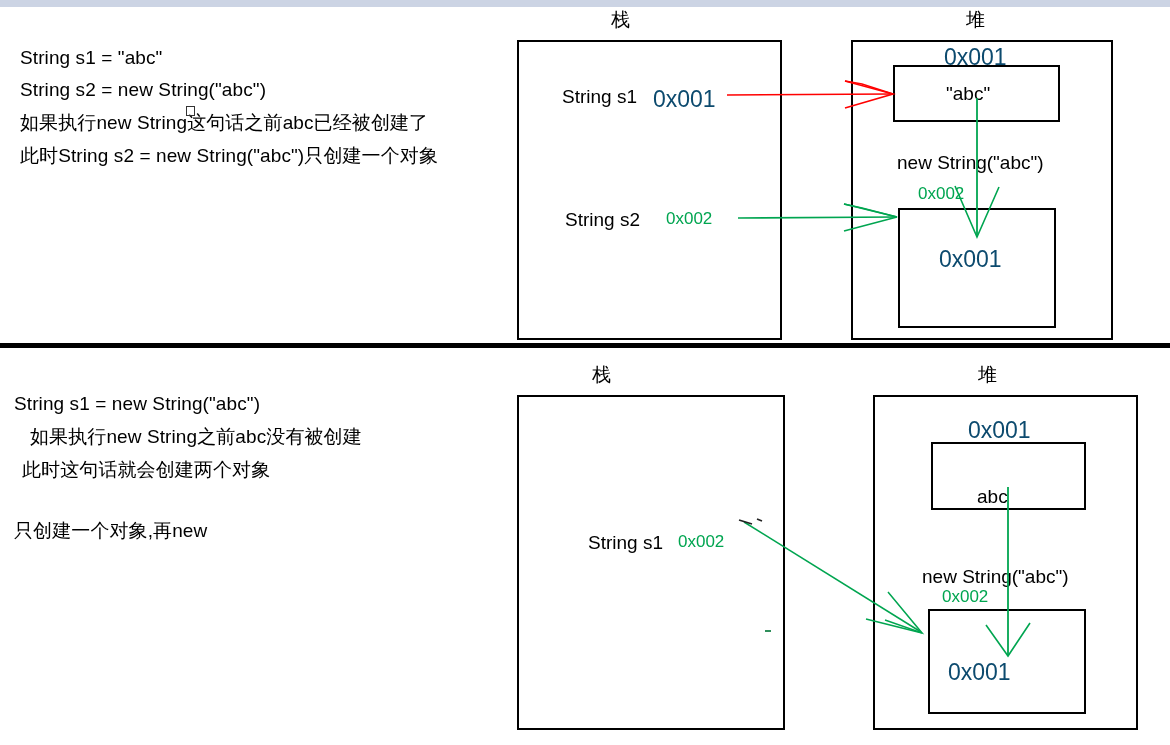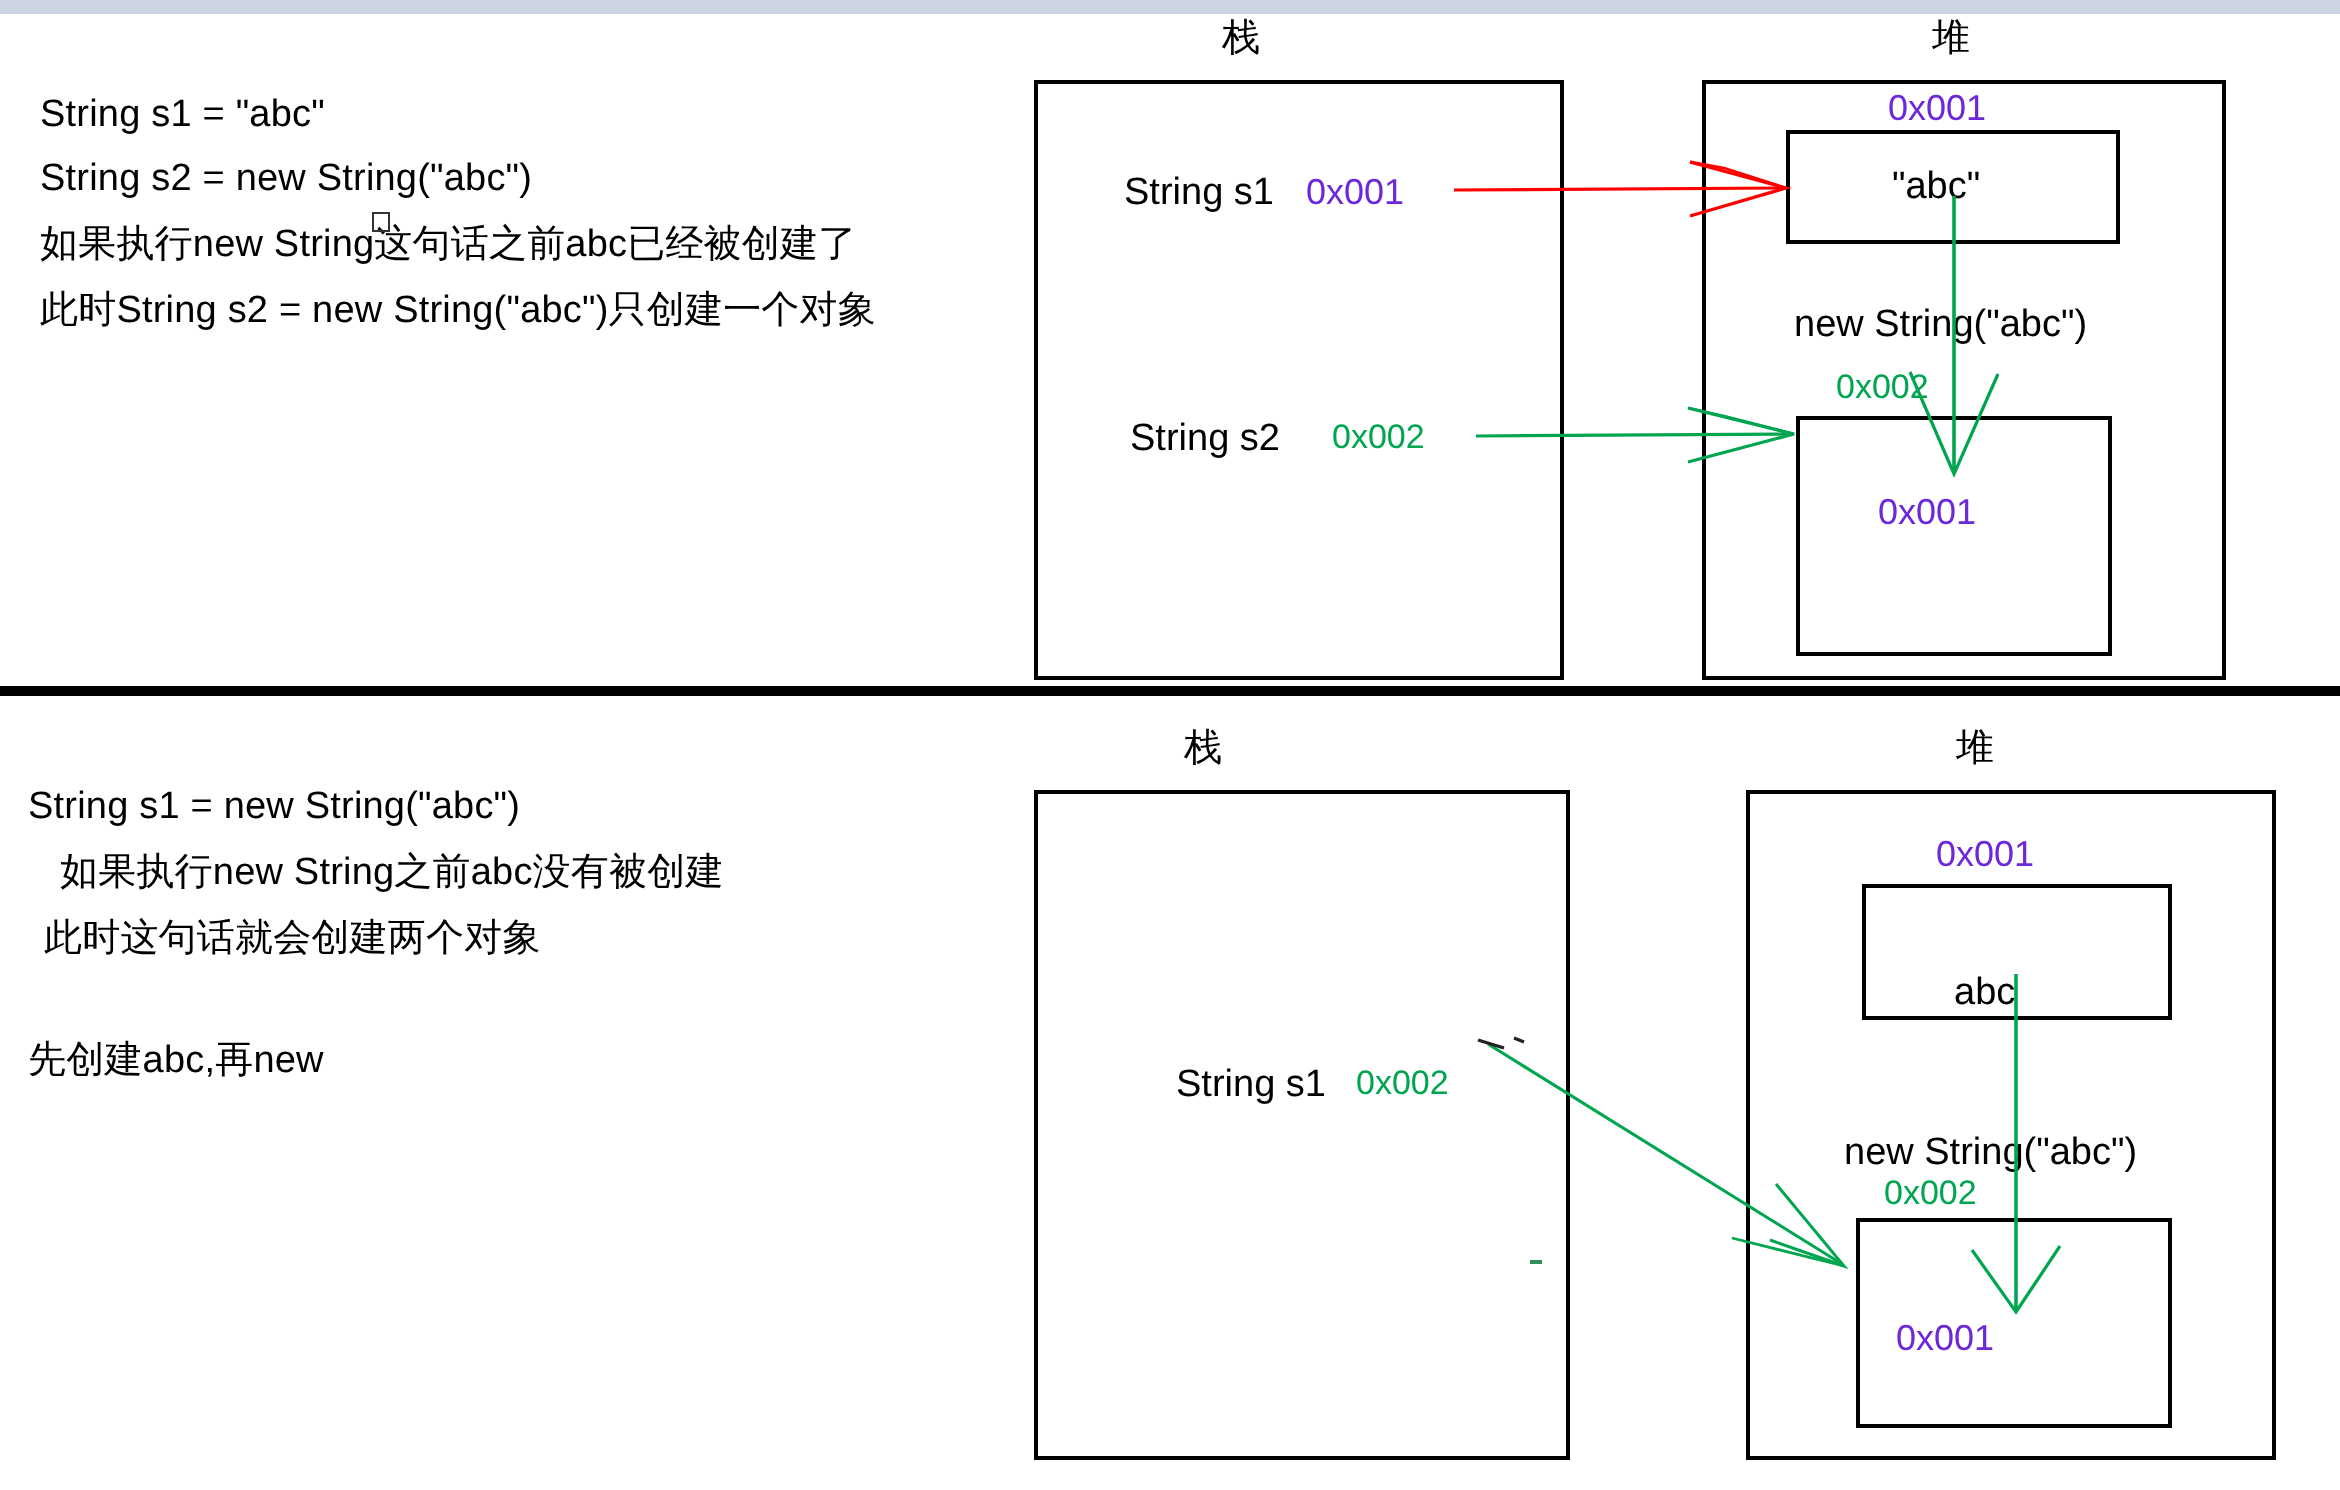--- a/index.html
+++ b/index.html
@@ -71,22 +71,22 @@
 
   
   .var-name {
     position: absolute;
     font-size: 19px;
     color: #000000;
     white-space: nowrap;
   }
   .addr-red {
     position: absolute;
-    font-size: 18px;
-    color: #6d28d9;
+    font-size: 23px;
+    color: #0c4a6e;
     white-space: nowrap;
   }
   .addr-green {
     position: absolute;
     font-size: 17px;
     color: #00a550;
     white-space: nowrap;
   }
   .heap-val {
     position: absolute;
@@ -149,21 +149,21 @@
   <div class="heap-val" style="left:897px; top:152px;">new String("abc")</div>
   <div class="addr-green" style="left:918px; top:184px;">0x002</div>
   <div class="box-thin" style="left:898px; top:208px; width:158px; height:120px;"></div>
   <div class="addr-red" style="left:939px; top:246px;">0x001</div>
 
   <div class="section-divider"></div>
 
   <div class="txt code-line" style="left:14px; top:394px;">String s1 = new String("abc")</div>
   <div class="txt code-line" style="left:30px; top:427px;">如果执行new String之前abc没有被创建</div>
   <div class="txt code-line" style="left:22px; top:460px;">此时这句话就会创建两个对象</div>
-  <div class="txt code-line" style="left:14px; top:521px;">先创建abc,再new</div>
+  <div class="txt code-line" style="left:14px; top:521px;">只创建一个对象,再new</div>
 
   <div class="txt label-zh" style="left:592px; top:365px;">栈</div>
   <div class="box" style="left:517px; top:395px; width:268px; height:335px;"></div>
 
   <div class="var-name" style="left:588px; top:532px;">String s1</div>
   <div class="addr-green" style="left:678px; top:532px;">0x002</div>
 
   <div class="txt label-zh" style="left:978px; top:365px;">堆</div>
   <div class="box" style="left:873px; top:395px; width:265px; height:335px;"></div>
 

